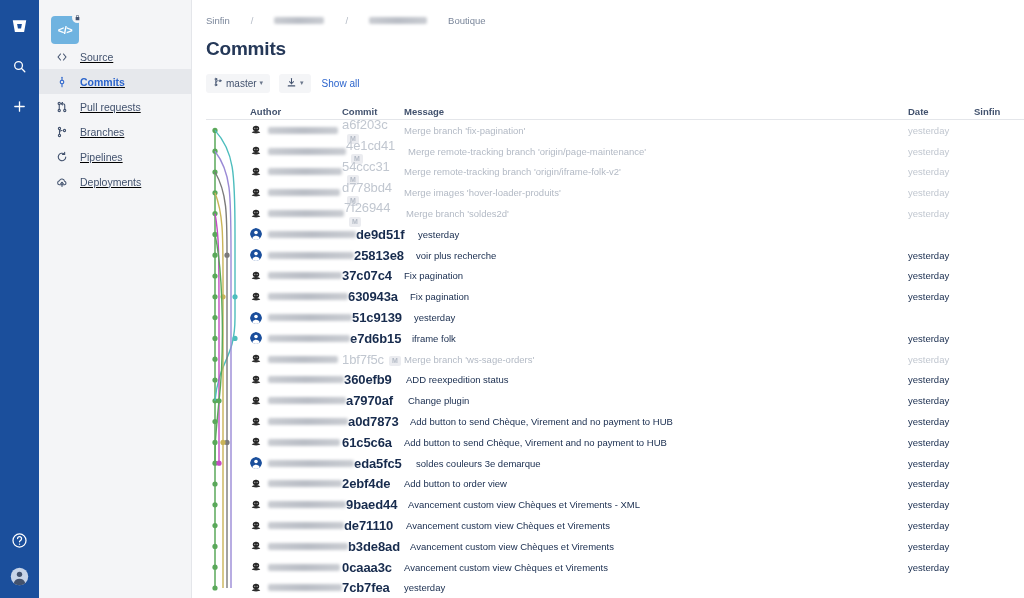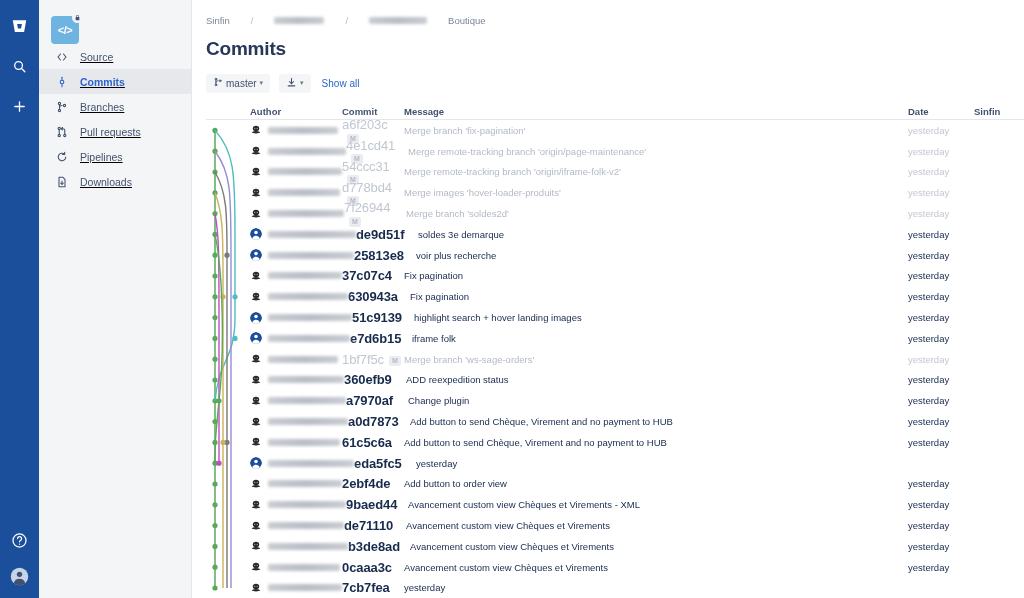--- a/index.html
+++ b/index.html
@@ -183,58 +183,58 @@
               <line x1="12" y1="2.5" x2="12" y2="8"></line>
               <line x1="12" y1="16" x2="12" y2="21.5"></line>
               <circle cx="12" cy="12" r="3.6"></circle>
             </svg>
         </span>
         <span>Commits</span>
       </div>
       <div class="nav-item">
         <span class="nav-ico">
           <svg width="12" height="12" viewBox="0 0 24 24" fill="none" stroke="currentColor" stroke-width="2.2" stroke-linecap="round">
-              <circle cx="7" cy="5" r="2.2"></circle>
-              <circle cx="7" cy="19" r="2.2"></circle>
-              <circle cx="17" cy="9" r="2.2"></circle>
-              <path d="M7 7.2v9.6M7 13c0-2.6 2-4 5-4"></path>
-            </svg>
-        </span>
-        <span>Branches</span>
-      </div>
-      <div class="nav-item">
-        <span class="nav-ico">
-          <svg width="12" height="12" viewBox="0 0 24 24" fill="none" stroke="currentColor" stroke-width="2.2" stroke-linecap="round">
               <circle cx="6.5" cy="5" r="2.2"></circle>
               <circle cx="6.5" cy="19" r="2.2"></circle>
               <circle cx="17.5" cy="19" r="2.2"></circle>
               <path d="M6.5 7.2v9.6M17.5 16.8V9a3.6 3.6 0 00-3.6-3.6h-2.6"></path>
               <polyline points="13,3 10.6,5.4 13,7.8"></polyline>
             </svg>
         </span>
         <span>Pull requests</span>
       </div>
       <div class="nav-item">
         <span class="nav-ico">
           <svg width="12" height="12" viewBox="0 0 24 24" fill="none" stroke="currentColor" stroke-width="2.2" stroke-linecap="round">
+              <circle cx="7" cy="5" r="2.2"></circle>
+              <circle cx="7" cy="19" r="2.2"></circle>
+              <circle cx="17" cy="9" r="2.2"></circle>
+              <path d="M7 7.2v9.6M7 13c0-2.6 2-4 5-4"></path>
+            </svg>
+        </span>
+        <span>Branches</span>
+      </div>
+      <div class="nav-item">
+        <span class="nav-ico">
+          <svg width="12" height="12" viewBox="0 0 24 24" fill="none" stroke="currentColor" stroke-width="2.2" stroke-linecap="round">
               <path d="M19.5 12a7.5 7.5 0 11-2.6-5.7"></path>
               <polyline points="17.3,2.6 17.3,7 12.9,7"></polyline>
             </svg>
         </span>
         <span>Pipelines</span>
       </div>
       <div class="nav-item">
         <span class="nav-ico">
           <svg width="12" height="12" viewBox="0 0 24 24" fill="none" stroke="currentColor" stroke-width="2.1" stroke-linecap="round" stroke-linejoin="round">
-              <path d="M6 2.6h8l4 4v14.8H6z"></path>
-              <line x1="12" y1="10" x2="12" y2="16.6"></line>
-              <polyline points="9.6,14.2 12,16.6 14.4,14.2"></polyline>
-            </svg>
-        </span>
-        <span>Downloads</span>
+              <path d="M6.5 17.5A4 4 0 016.9 9.6a5.2 5.2 0 0110.1.9 3.6 3.6 0 01.4 7h-11z"></path>
+              <line x1="12" y1="12.5" x2="12" y2="21"></line>
+              <polyline points="9.4,15.1 12,12.5 14.6,15.1"></polyline>
+            </svg>
+        </span>
+        <span>Deployments</span>
       </div>
     </div>
   </div>
 
   <div class="main">
 
     <div class="breadcrumb">
       <a>Sinfin</a>
       <span class="sep">/</span>
       <span class="redact" style="width:50px"></span>
@@ -418,21 +418,20 @@
               <span class="avatar">
                 <svg width="12" height="12" viewBox="0 0 24 24">
                   <circle cx="12" cy="12" r="12" fill="#1B4F9C"></circle>
                   <circle cx="12" cy="9" r="3.6" fill="#fff"></circle>
                   <path d="M4.4 20.8c1.2-3.6 4-5.4 7.6-5.4s6.4 1.8 7.6 5.4A12 12 0 0112 24a12 12 0 01-7.6-3.2z" fill="#fff"></path>
                 </svg>
               </span>
               <span class="redact" style="width:88px"></span>
             </div>
             <div class="c-commit"><span class="hash">de9d51f</span></div>
-            <div class="c-msg msg">soldes 3e demarque</div>
             <div class="c-date date">yesterday</div>
             <div class="c-builds"></div>
           </div>
           <div class="row">
             <div class="c-graph"></div>
             <div class="c-author author-cell">
               <span class="avatar">
                 <svg width="12" height="12" viewBox="0 0 24 24">
                   <circle cx="12" cy="12" r="12" fill="#1B4F9C"></circle>
                   <circle cx="12" cy="9" r="3.6" fill="#fff"></circle>
@@ -488,21 +487,20 @@
               <span class="avatar">
                 <svg width="12" height="12" viewBox="0 0 24 24">
                   <circle cx="12" cy="12" r="12" fill="#1B4F9C"></circle>
                   <circle cx="12" cy="9" r="3.6" fill="#fff"></circle>
                   <path d="M4.4 20.8c1.2-3.6 4-5.4 7.6-5.4s6.4 1.8 7.6 5.4A12 12 0 0112 24a12 12 0 01-7.6-3.2z" fill="#fff"></path>
                 </svg>
               </span>
               <span class="redact" style="width:84px"></span>
             </div>
             <div class="c-commit"><span class="hash">51c9139</span></div>
-            <div class="c-msg msg">highlight search + hover landing images</div>
             <div class="c-date date">yesterday</div>
             <div class="c-builds"></div>
           </div>
           <div class="row">
             <div class="c-graph"></div>
             <div class="c-author author-cell">
               <span class="avatar">
                 <svg width="12" height="12" viewBox="0 0 24 24">
                   <circle cx="12" cy="12" r="12" fill="#1B4F9C"></circle>
                   <circle cx="12" cy="9" r="3.6" fill="#fff"></circle>
@@ -612,20 +610,21 @@
               <span class="avatar">
                 <svg width="12" height="12" viewBox="0 0 24 24">
                   <circle cx="12" cy="12" r="12" fill="#1B4F9C"></circle>
                   <circle cx="12" cy="9" r="3.6" fill="#fff"></circle>
                   <path d="M4.4 20.8c1.2-3.6 4-5.4 7.6-5.4s6.4 1.8 7.6 5.4A12 12 0 0112 24a12 12 0 01-7.6-3.2z" fill="#fff"></path>
                 </svg>
               </span>
               <span class="redact" style="width:86px"></span>
             </div>
             <div class="c-commit"><span class="hash">eda5fc5</span></div>
+            <div class="c-msg msg">soldes couleurs 3e demarque</div>
             <div class="c-date date">yesterday</div>
             <div class="c-builds"></div>
           </div>
           <div class="row">
             <div class="c-graph"></div>
             <div class="c-author author-cell">
               <span class="avatar">
                 <svg width="12" height="12" viewBox="0 0 24 24">
                   <ellipse cx="12" cy="9" rx="6.4" ry="5.6" fill="#2B2B2B"></ellipse>
                   <path d="M3.4 16.5c2.6-1.6 5.6-2.3 8.6-2.3s6 .7 8.6 2.3c-1 1.4-4.4 2.4-8.6 2.4s-7.6-1-8.6-2.4z" fill="#2B2B2B"></path>

